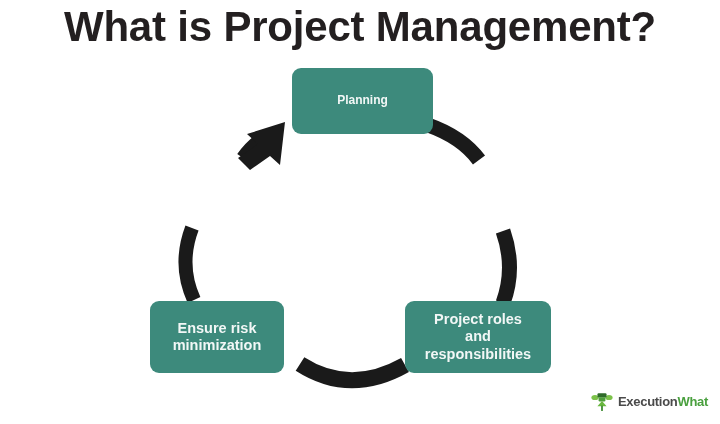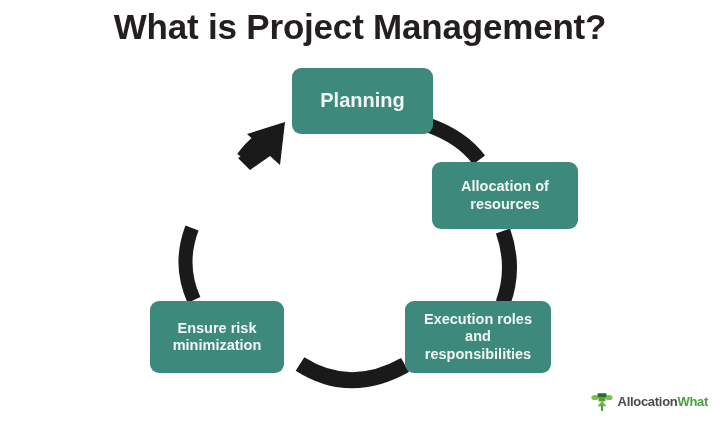--- a/index.html
+++ b/index.html
@@ -19,21 +19,21 @@
     width: 720px;
     height: 424px;
     background: #ffffff;
   }
   #page-title {
     position: absolute;
     left: 0;
     top: 8px;
     width: 720px;
     text-align: center;
-    font-size: 35px;
+    font-size: 42px;
     font-weight: bold;
     color: #231f20;
     letter-spacing: -0.2px;
     line-height: 38px;
   }
   #cycle-svg {
     position: absolute;
     left: 0;
     top: 0;
     width: 720px;
@@ -57,21 +57,21 @@
   }
   .node-label {
     white-space: pre-line;
     display: block;
   }
   #node-planning {
     left: 292px;
     top: 68px;
     width: 141px;
     height: 66px;
-    font-size: 20px;
+    font-size: 12px;
   }
   #node-allocation {
     left: 432px;
     top: 162px;
     width: 146px;
     height: 67px;
   }
   #node-defining {
     left: 405px;
     top: 301px;
@@ -126,42 +126,38 @@
     <path d="M 194 300 Q 178 265 192 228" fill="none" stroke="#1a1a1a" stroke-width="14" stroke-linecap="butt"></path>
 
     <path d="M 243 158 Q 252 145 266 136" fill="none" stroke="#1a1a1a" stroke-width="14" stroke-linecap="butt"></path>
     <polygon points="285,122 247,134 258,144 238,158 250,170 270,156 280,165" fill="#1a1a1a"></polygon>
   </svg>
 
   <div class="node-box" id="node-planning">
     <span class="node-label">Planning</span>
   </div>
 
-  <div class="node-box" id="node-allocation">
-    <span class="node-label">Allocation of
-resources</span>
-  </div>
 
   <div class="node-box" id="node-defining">
-    <span class="node-label">Execution roles
+    <span class="node-label">Project roles
 and
 responsibilities</span>
   </div>
 
   <div class="node-box" id="node-ensure">
     <span class="node-label">Ensure risk
 minimization</span>
   </div>
 
 
   <div id="brand-logo">
     <svg width="22" height="22" viewBox="0 0 22 22" xmlns="http://www.w3.org/2000/svg">
       <ellipse cx="4" cy="7.5" rx="3.6" ry="2.6" fill="#7cc24a"></ellipse>
       <ellipse cx="18" cy="7.5" rx="3.6" ry="2.6" fill="#7cc24a"></ellipse>
       <rect x="6.5" y="3.2" width="9" height="4.2" rx="1" fill="#2f6b2a"></rect>
       <rect x="7.6" y="7.2" width="6.8" height="4.2" rx="1.2" fill="#4f9e3c"></rect>
       <path d="M 11 11 L 6.4 16.2 L 15.6 16.2 Z" fill="#6ab83f"></path>
       <rect x="10.1" y="15.6" width="1.8" height="5.4" rx="0.6" fill="#3f8c33"></rect>
     </svg>
-    <span id="brand-text"><span class="brand-wall">Allocation</span><span class="brand-mojo">What</span></span>
+    <span id="brand-text"><span class="brand-wall">Execution</span><span class="brand-mojo">What</span></span>
   </div>
 
 </div>
 
 </body></html>

